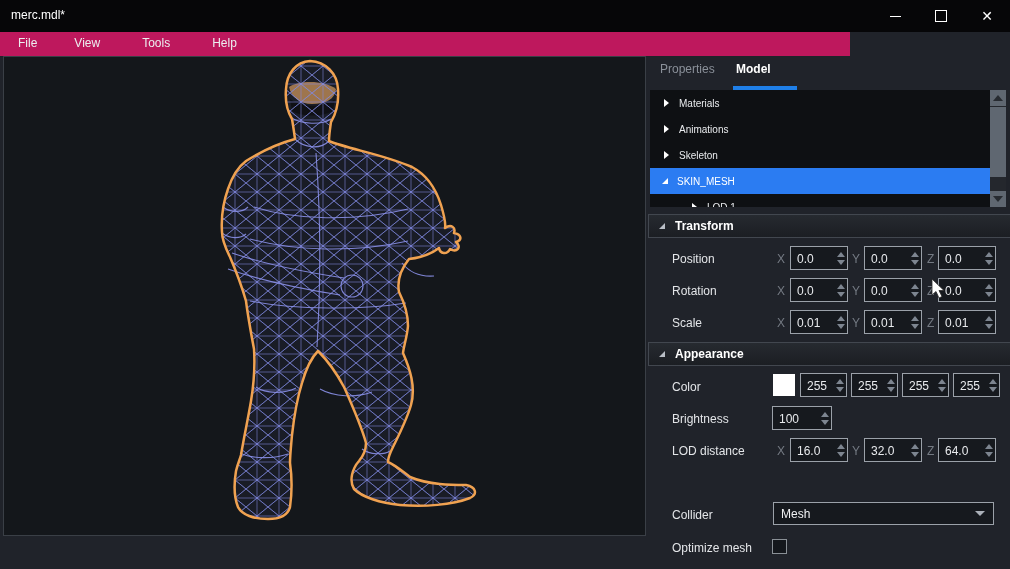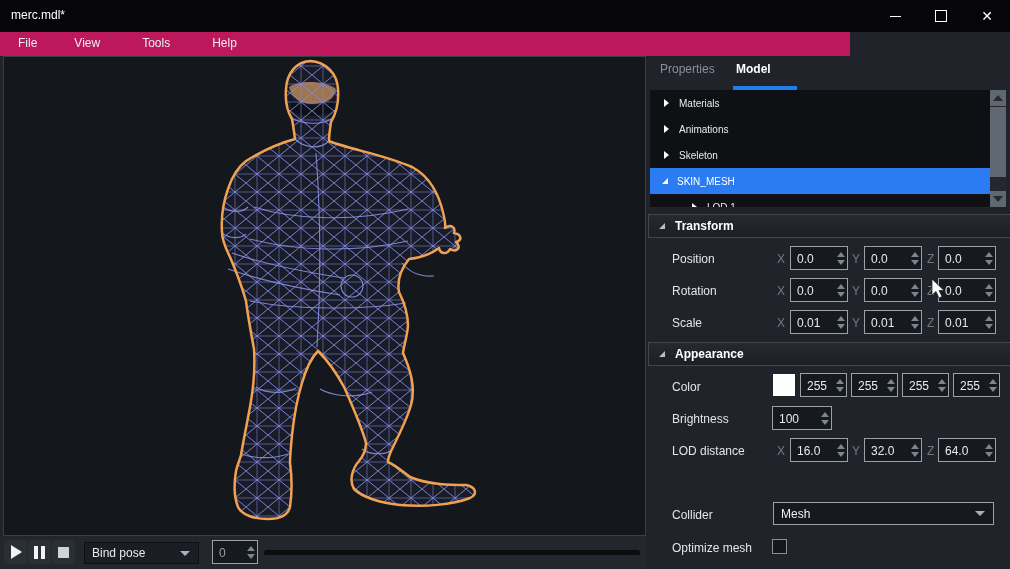--- a/index.html
+++ b/index.html
@@ -163,46 +163,20 @@
           <path d="M236 396 C248 402 270 402 284 397"></path>
           <path d="M358 392 C366 398 380 398 386 394"></path>
           <path d="M398 206 C406 216 416 220 430 219"></path>
         </g>
 
         <path fill="none" stroke="#f0a251" stroke-width="2.5" stroke-linejoin="round" d="M306 4 C322 5 333 16 334 32 C335 45 333 55 327 65 C326 72 325 78 325 84 C344 92 378 97 408 110 C423 118 432 132 437 148 C440 158 442 166 441 171 C447 167 452 170 450 176 C457 177 459 183 452 185 C458 190 453 196 446 192 C443 198 436 197 435 191 C427 197 415 201 405 202 C397 212 393 224 395 235 C401 247 404 258 404 269 C403 280 400 288 399 296 C406 312 412 330 407 348 C403 362 396 376 389 390 C386 396 384 401 384 405 C391 408 398 414 406 420 C425 428 448 428 462 428 C472 430 474 437 466 441 C448 448 420 450 396 448 C376 446 358 440 350 432 C345 424 348 412 355 404 C360 398 362 392 362 386 C357 368 348 348 340 330 C332 315 322 302 314 294 C308 300 302 312 298 326 C293 342 290 360 288 378 C287 390 286 398 286 406 C288 420 288 436 286 450 C284 458 276 462 264 462 C250 462 238 458 234 450 C230 440 230 426 232 414 C234 406 236 402 237 398 C240 380 244 362 247 344 C250 326 251 308 250 292 C247 276 244 260 242 244 C238 230 232 214 226 200 C221 190 218 182 218 175 C217 160 219 146 224 132 C228 120 234 110 242 104 C258 94 276 86 291 82 C290 74 289 68 288 62 C283 54 281 44 282 32 C283 16 292 5 306 4 Z"></path>
       </g>
     </svg>
   </div>
 
-  <div class="playbar">
-    <div class="pbtn" style="left:4px;">
-      <span class="icon-play"></span>
-    </div>
-    <div class="pbtn" style="left:28px;">
-      <span class="icon-pause">
-          <i></i>
-          <i></i>
-        </span>
-    </div>
-    <div class="pbtn" style="left:52px;">
-      <span class="icon-stop"></span>
-    </div>
-    <div class="pose-select">
-      <span class="val">Bind pose</span>
-      <span class="caret-down"></span>
-    </div>
-    <div class="spin frame-spin">
-      <span class="spin-val">0</span>
-      <span class="spin-btns">
-        <i class="spin-up"></i>
-        <i class="spin-dn"></i>
-      </span>
-    </div>
-    <div class="timeline"></div>
-  </div>
 
   <div class="panel">
     <span class="tab tab-props">Properties</span>
     <span class="tab tab-model">Model</span>
     <div class="tab-underline"></div>
 
     <div class="tree">
       <div class="trow" style="top:0;">
         <span class="texp-c"></span>
         <span>Materials</span>

